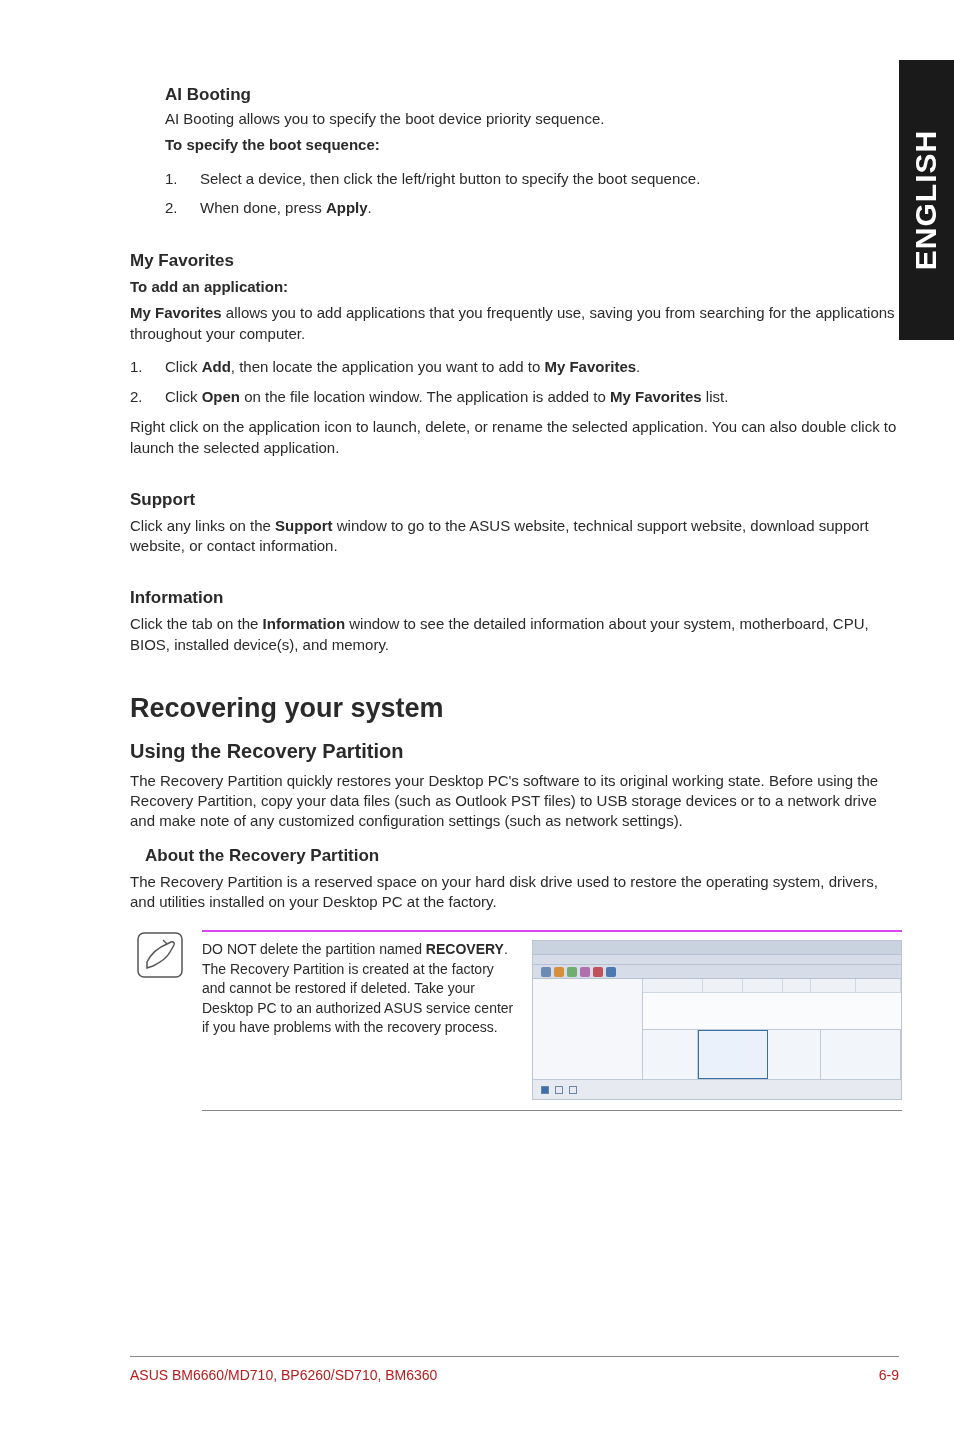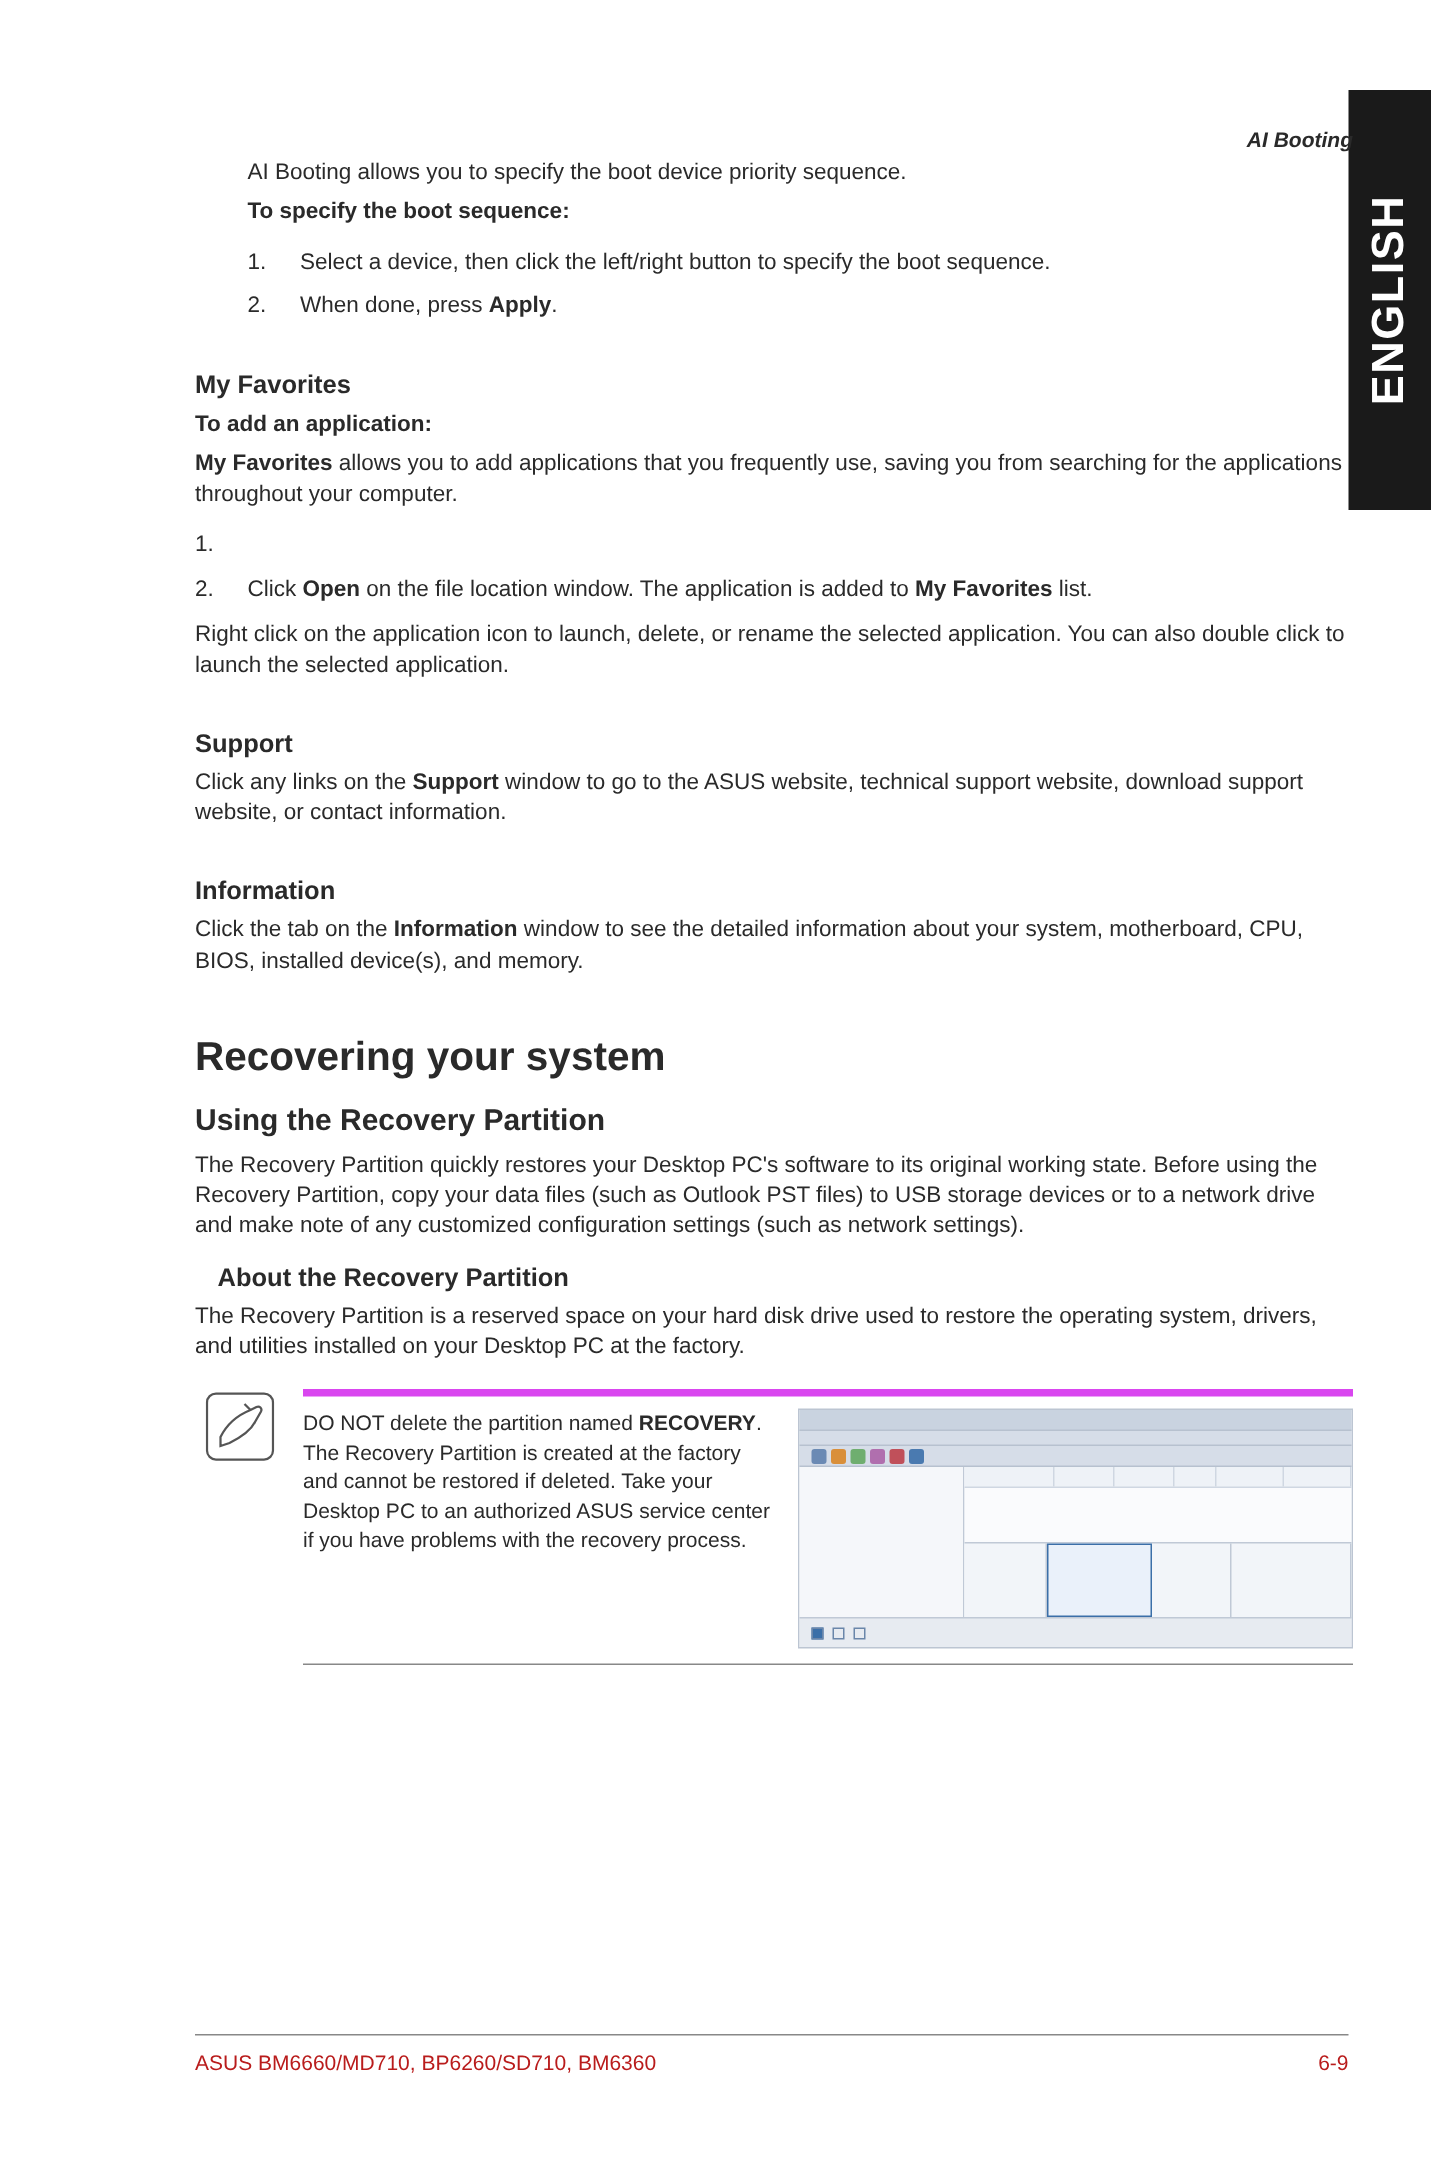--- a/index.html
+++ b/index.html
@@ -30,21 +30,21 @@
     justify-content: center;
   }
   .side-tab span {
     transform: rotate(-90deg);
     font-weight: 700;
     font-size: 30px;
     letter-spacing: 1px;
     white-space: nowrap;
   }
   .content { width: 772px; }
-  h4.italic { font-style: italic; font-weight: 700; font-size: 14px; margin: 0 0 4px 0; text-align: right; }
+  h4.italic { font-weight: 700; font-size: 17px; margin: 0 0 4px 0; }
   .indent-block { margin-left: 35px; }
   .para { font-size: 15px; line-height: 1.35; margin: 0 0 6px 0; }
   .bold { font-weight: 700; }
   ol.numlist {
     list-style: none;
     padding: 0;
     margin: 12px 0 0 0;
   }
   ol.numlist li {
     display: flex;
@@ -63,21 +63,21 @@
     gap: 12px;
     margin-top: 18px;
   }
   .note-icon-cell {
     width: 60px;
     display: flex;
     justify-content: center;
     padding-top: 2px;
   }
   .note-body {
-    border-top: 5px solid #d946ef;
+    border-top: 2px solid #d946ef;
     border-bottom: 1px solid #888;
     padding: 8px 0 10px 0;
     flex: 1;
     display: flex;
     gap: 12px;
   }
   .note-text { flex: 1; font-size: 14px; line-height: 1.4; }
   .note-img {
     width: 370px;
     height: 160px;
@@ -175,20 +175,23 @@
     </div>
 
     <h3 class="section">My Favorites</h3>
     <p class="para bold" style="margin-top:2px">To add an application:</p>
     <p class="para">
       <span class="bold">My Favorites</span><span> allows you to add applications that you frequently use, saving you from searching for the applications throughout your computer.</span>
     </p>
     <ol class="numlist">
       <li>
         <span class="num">1.</span>
+        <span>
+          <span>Click </span><span class="bold">Add</span><span>, then locate the application you want to add to </span><span class="bold">My Favorites</span><span>.</span>
+        </span>
       </li>
       <li>
         <span class="num">2.</span>
         <span>
           <span>Click </span><span class="bold">Open</span><span> on the file location window. The application is added to </span><span class="bold">My Favorites</span><span> list.</span>
         </span>
       </li>
     </ol>
     <p class="para" style="margin-top:10px">Right click on the application icon to launch, delete, or rename the selected application. You can also double click to launch the selected application.</p>
 

